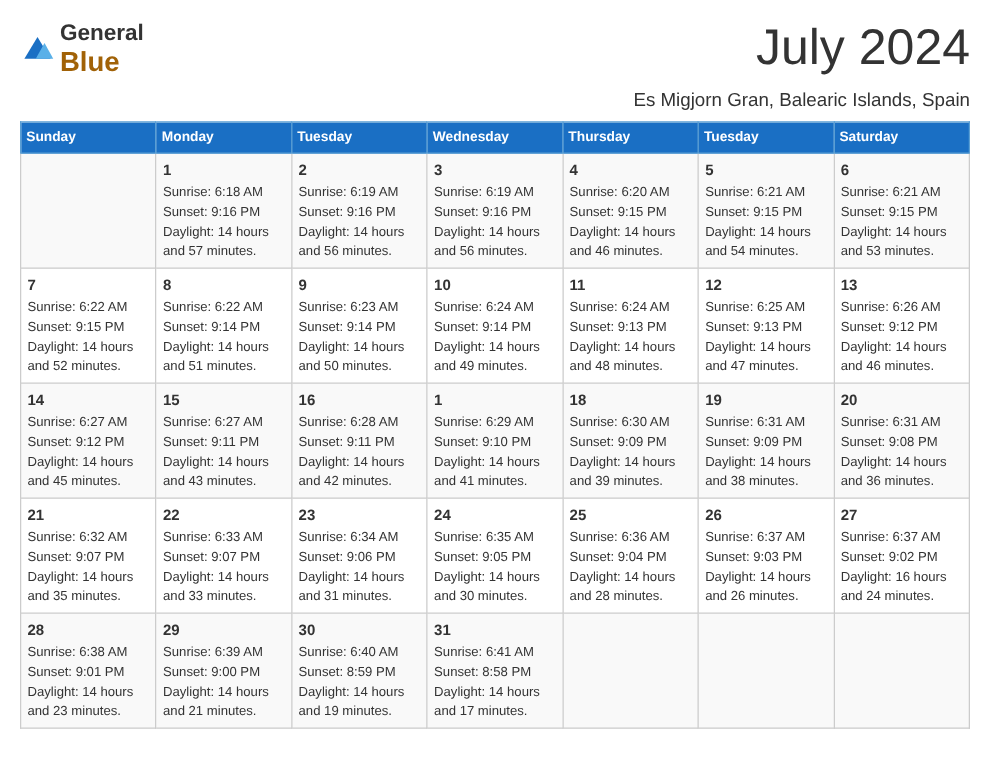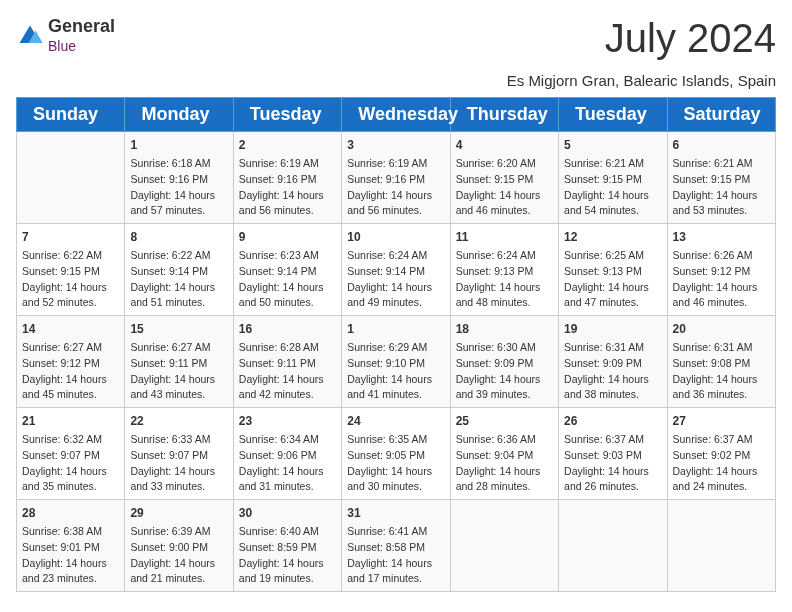--- a/index.html
+++ b/index.html
@@ -21,23 +21,23 @@
       display: flex;
       align-items: center;
       gap: 4px;
     }
     .logo-text-general {
       font-size: 18px;
       font-weight: bold;
       color: #333;
     }
     .logo-text-blue {
-      font-size: 14px;
-      font-weight: normal;
-      color: #701a75;
+      font-size: 22px;
+      font-weight: bold;
+      color: #a16207;
     }
     .logo-icon {
       width: 28px;
       height: 28px;
     }
     .title-area {
       text-align: right;
     }
     .month-title {
       font-size: 40px;
@@ -53,23 +53,23 @@
     table {
       width: 100%;
       border-collapse: collapse;
       table-layout: fixed;
     }
     thead tr {
       background-color: #1a6fc4;
     }
     thead th {
       color: #fff;
-      font-size: 18px;
+      font-size: 11px;
       font-weight: bold;
-      padding: 6px 16px;
+      padding: 6px 4px;
       text-align: left;
       border: 1px solid #5a9fd4;
     }
     tbody tr {
       vertical-align: top;
     }
     tbody td {
       border: 1px solid #ccc;
       padding: 4px 5px;
       font-size: 10.5px;
@@ -284,21 +284,21 @@
         <td>
           <span class="day-number">26</span>
           <div>Sunrise: 6:37 AM</div>
           <div>Sunset: 9:03 PM</div>
           <div>Daylight: 14 hours and 26 minutes.</div>
         </td>
         <td>
           <span class="day-number">27</span>
           <div>Sunrise: 6:37 AM</div>
           <div>Sunset: 9:02 PM</div>
-          <div>Daylight: 14 hours and 24 minutes.</div>
+          <div>Daylight: 16 hours and 24 minutes.</div>
         </td>
       </tr>
       <tr>
         <td>
           <span class="day-number">28</span>
           <div>Sunrise: 6:38 AM</div>
           <div>Sunset: 9:01 PM</div>
           <div>Daylight: 14 hours and 23 minutes.</div>
         </td>
         <td>

